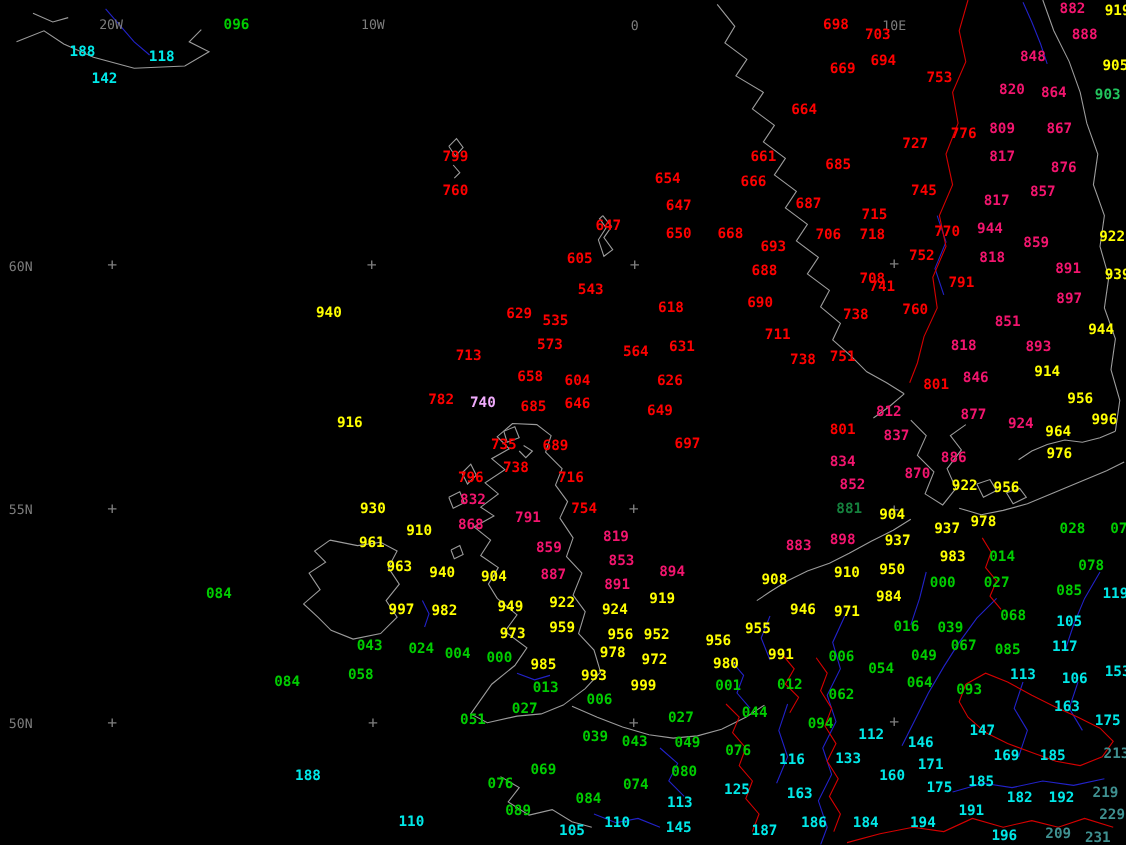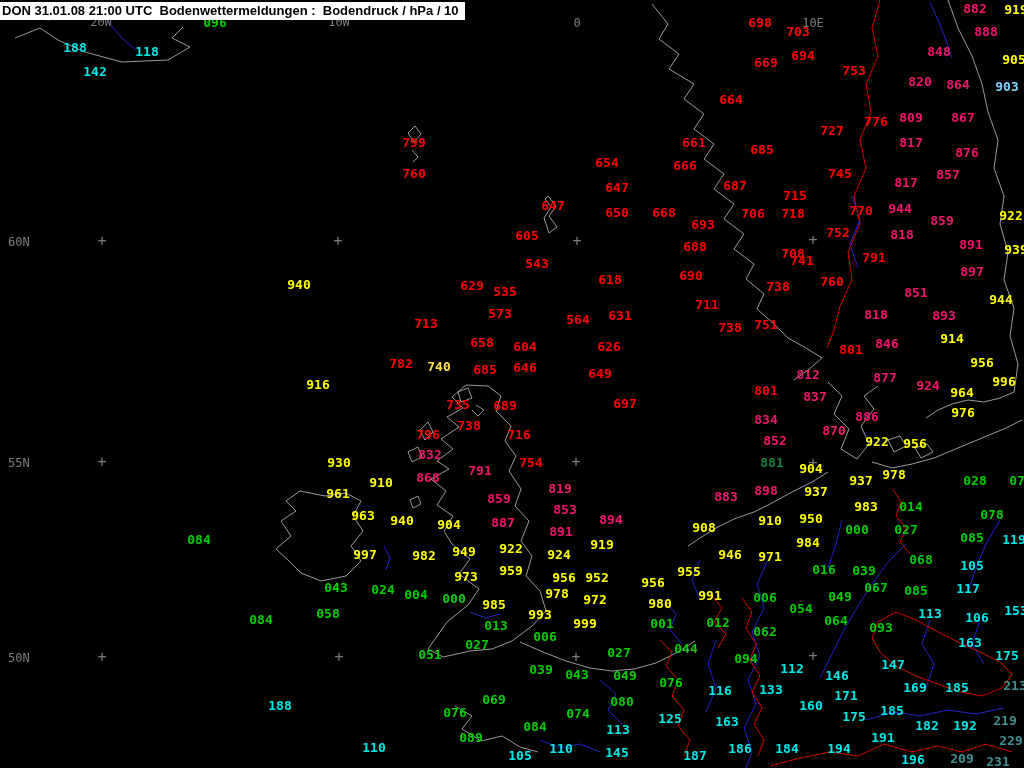--- a/index.html
+++ b/index.html
@@ -111,21 +111,21 @@
       <span class="station" style="left: 664px; top: 213px; color: rgb(254, 0, 0);">668</span>
       <span class="station" style="left: 553px; top: 206px; color: rgb(254, 0, 0);">647</span>
       <span class="station" style="left: 527px; top: 236px; color: rgb(254, 0, 0);">605</span>
       <span class="station" style="left: 537px; top: 264px; color: rgb(254, 0, 0);">543</span>
       <span class="station" style="left: 472px; top: 286px; color: rgb(254, 0, 0);">629</span>
       <span class="station" style="left: 505px; top: 292px; color: rgb(254, 0, 0);">535</span>
       <span class="station" style="left: 500px; top: 314px; color: rgb(254, 0, 0);">573</span>
       <span class="station" style="left: 426px; top: 324px; color: rgb(254, 0, 0);">713</span>
       <span class="station" style="left: 482px; top: 343px; color: rgb(254, 0, 0);">658</span>
       <span class="station" style="left: 401px; top: 364px; color: rgb(254, 0, 0);">782</span>
-      <span class="station" style="left: 439px; top: 367px; color: #fde047; text-align: center;">740</span>
+      <span class="station" style="left: 439px; top: 367px; color: #f0abfc; text-align: center;">740</span>
       <span class="station" style="left: 485px; top: 370px; color: rgb(254, 0, 0);">685</span>
       <span class="station" style="left: 525px; top: 347px; color: rgb(254, 0, 0);">604</span>
       <span class="station" style="left: 525px; top: 368px; color: rgb(254, 0, 0);">646</span>
       <span class="station" style="left: 609px; top: 347px; color: rgb(254, 0, 0);">626</span>
       <span class="station" style="left: 600px; top: 374px; color: rgb(254, 0, 0);">649</span>
       <span class="station" style="left: 610px; top: 280px; color: rgb(254, 0, 0);">618</span>
       <span class="station" style="left: 578px; top: 320px; color: rgb(254, 0, 0);">564</span>
       <span class="station" style="left: 620px; top: 316px; color: rgb(254, 0, 0);">631</span>
       <span class="station" style="left: 625px; top: 404px; color: rgb(254, 0, 0);">697</span>
       <span class="station" style="left: 505px; top: 406px; color: rgb(254, 0, 0);">689</span>
@@ -200,39 +200,39 @@
       <span class="station" style="left: 480px; top: 471px; color: rgb(242, 21, 110);">791</span>
       <span class="station" style="left: 499px; top: 499px; color: rgb(242, 21, 110);">859</span>
       <span class="station" style="left: 503px; top: 523px; color: rgb(242, 21, 110);">887</span>
       <span class="station" style="left: 560px; top: 489px; color: rgb(242, 21, 110);">819</span>
       <span class="station" style="left: 565px; top: 510px; color: rgb(242, 21, 110);">853</span>
       <span class="station" style="left: 611px; top: 520px; color: rgb(242, 21, 110);">894</span>
       <span class="station" style="left: 561px; top: 532px; color: rgb(242, 21, 110);">891</span>
       <span class="station" style="left: 726px; top: 497px; color: rgb(242, 21, 110);">883</span>
       <span class="station" style="left: 1016px; top: 10px; color: rgb(255, 255, 0);">919</span>
       <span class="station" style="left: 1014px; top: 60px; color: rgb(255, 255, 0);">905</span>
-      <span class="station" style="left: 1007px; top: 87px; color: #7dd3fc;">903</span>
+      <span class="station" style="left: 1007px; top: 87px; color: #22c55e;">903</span>
       <span class="station" style="left: 1011px; top: 216px; color: rgb(255, 255, 0);">922</span>
       <span class="station" style="left: 1016px; top: 250px; color: rgb(255, 255, 0);">939</span>
       <span class="station" style="left: 1001px; top: 300px; color: rgb(255, 255, 0);">944</span>
       <span class="station" style="left: 952px; top: 339px; color: rgb(255, 255, 0);">914</span>
       <span class="station" style="left: 982px; top: 363px; color: rgb(255, 255, 0);">956</span>
       <span class="station" style="left: 1004px; top: 382px; color: rgb(255, 255, 0);">996</span>
       <span class="station" style="left: 962px; top: 393px; color: rgb(255, 255, 0);">964</span>
       <span class="station" style="left: 963px; top: 413px; color: rgb(255, 255, 0);">976</span>
       <span class="station" style="left: 299px; top: 285px; color: rgb(255, 255, 0);">940</span>
       <span class="station" style="left: 318px; top: 385px; color: rgb(255, 255, 0);">916</span>
       <span class="station" style="left: 339px; top: 463px; color: rgb(255, 255, 0);">930</span>
       <span class="station" style="left: 381px; top: 483px; color: rgb(255, 255, 0);">910</span>
       <span class="station" style="left: 338px; top: 494px; color: rgb(255, 255, 0);">961</span>
       <span class="station" style="left: 363px; top: 516px; color: rgb(255, 255, 0);">963</span>
       <span class="station" style="left: 402px; top: 521px; color: rgb(255, 255, 0);">940</span>
       <span class="station" style="left: 449px; top: 525px; color: rgb(255, 255, 0);">904</span>
       <span class="station" style="left: 365px; top: 555px; color: rgb(255, 255, 0);">997</span>
-      <span class="station" style="left: 404px; top: 556px; color: rgb(255, 255, 0); margin-left: 20px;">982</span>
+      <span class="station" style="left: 404px; top: 556px; color: rgb(255, 255, 0);">982</span>
       <span class="station" style="left: 464px; top: 552px; color: rgb(255, 255, 0);">949</span>
       <span class="station" style="left: 511px; top: 549px; color: rgb(255, 255, 0);">922</span>
       <span class="station" style="left: 511px; top: 571px; color: rgb(255, 255, 0);">959</span>
       <span class="station" style="left: 466px; top: 577px; color: rgb(255, 255, 0);">973</span>
       <span class="station" style="left: 494px; top: 605px; color: rgb(255, 255, 0);">985</span>
       <span class="station" style="left: 877px; top: 442px; color: rgb(255, 255, 0);">922</span>
       <span class="station" style="left: 915px; top: 444px; color: rgb(255, 255, 0);">956</span>
       <span class="station" style="left: 811px; top: 469px; color: rgb(255, 255, 0);">904</span>
       <span class="station" style="left: 861px; top: 481px; color: rgb(255, 255, 0);">937</span>
       <span class="station" style="left: 894px; top: 475px; color: rgb(255, 255, 0);">978</span>
@@ -339,14 +339,13 @@
       <span class="station" style="left: 787px; top: 749px; color: rgb(0, 232, 232);">184</span>
       <span class="station" style="left: 839px; top: 749px; color: rgb(0, 232, 232);">194</span>
       <span class="station" style="left: 913px; top: 760px; color: rgb(0, 232, 232);">196</span>
       <span class="station" style="left: 1015px; top: 686px; color: rgb(63, 144, 144);">213</span>
       <span class="station" style="left: 1005px; top: 721px; color: rgb(63, 144, 144);">219</span>
       <span class="station" style="left: 1011px; top: 741px; color: rgb(63, 144, 144);">229</span>
       <span class="station" style="left: 962px; top: 759px; color: rgb(63, 144, 144);">209</span>
       <span class="station" style="left: 998px; top: 762px; color: rgb(63, 144, 144);">231</span>
     </div>
 
-  <div id="titlebar" style="background: rgb(255, 255, 255); color: rgb(0, 0, 0);">DON 31.01.08 21:00 UTC  Bodenwettermeldungen :  Bodendruck / hPa / 10</div>
 </div>
 
 </body></html>

